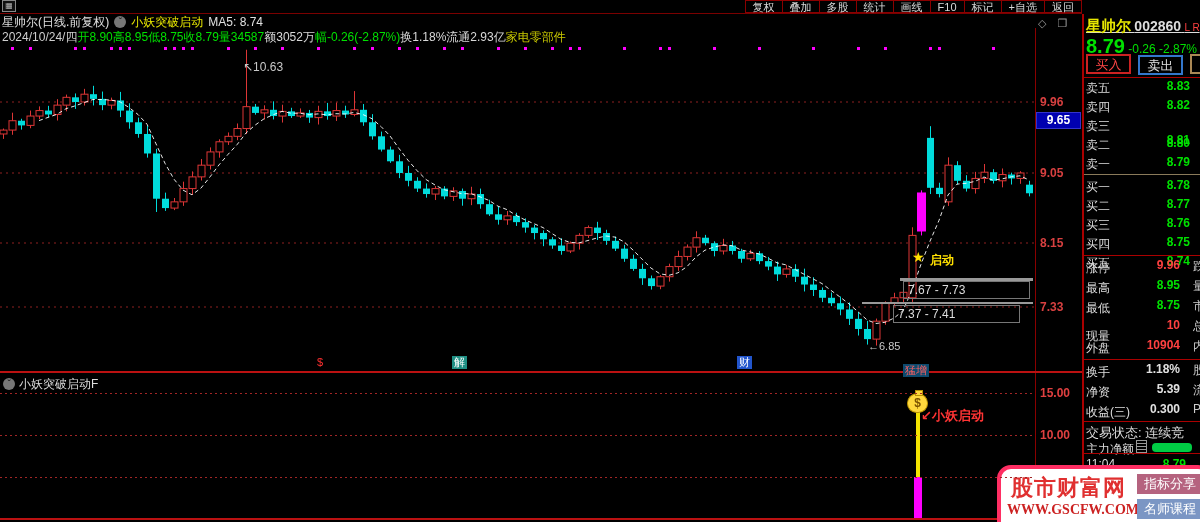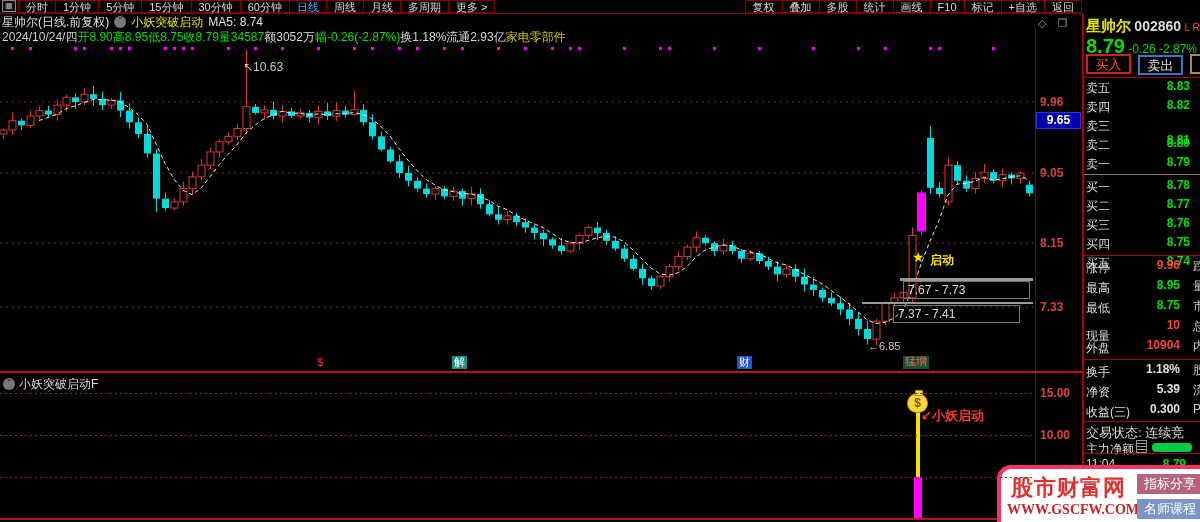--- a/index.html
+++ b/index.html
@@ -33,21 +33,21 @@
   
   #sub-label{left:3px;top:377px;height:14px;display:flex;align-items:center;gap:4px;font-size:12px;color:#ddd;}
   #sig-line{left:916px;top:410px;width:4px;height:68px;background:#f5e400;}
   #sig-bar{left:914px;top:477px;width:8px;height:41px;background:#ff00ff;}
   #moneybag{left:907px;top:393px;width:21px;height:20px;background:#ffd83d;border:1px solid #b89000;
     border-radius:50% 50% 46% 46%;color:#7a5200;font-weight:bold;font-size:12px;text-align:center;line-height:19px;}
   #moneybag:before{content:"";position:absolute;left:7px;top:-4px;width:6px;height:4px;background:#ffd83d;border:1px solid #b89000;}
   #sig-text{left:921px;top:407px;color:#ff3434;font-size:13px;font-weight:bold;}
   
   #rpanel{left:1084px;top:14px;width:116px;height:508px;font-size:12px;color:#ddd;}
-  #rp-name{position:absolute;left:2px;top:3px;white-space:nowrap;}
+  #rp-name{position:absolute;left:2px;top:3px;white-space:nowrap;text-decoration:underline;}
   #rp-price-row{position:absolute;left:2px;top:21px;white-space:nowrap;}
   .btn{position:absolute;width:45px;height:20px;font-size:13px;text-align:center;line-height:18px;background:#000;}
   #btn-buy{left:2px;top:40px;border:2px solid #cc2222;color:#ff4545;}
   #btn-sell{left:54px;top:41px;border:2px solid #3377cc;color:#e0e0e0;}
   #btn-cut{left:106px;top:40px;width:30px;border:2px solid #aa8855;color:#ddd;}
   .rp-hline{position:absolute;left:0;width:116px;height:1px;background:#aa0000;}
   .ob-row{position:absolute;left:2px;width:114px;height:19px;line-height:19px;white-space:nowrap;}
   .ob-val{position:absolute;right:10px;font-weight:bold;color:#00e000;}
   .st-row{position:absolute;left:2px;width:114px;height:20px;line-height:20px;white-space:nowrap;}
   .st-val{position:absolute;right:20px;font-weight:bold;}
@@ -65,33 +65,20 @@
   #wm-b1{top:5px;background:#b5637f;}
   #wm-b2{top:30px;background:#7b96c4;}
 </style>
 </head>
 <body>
 
 <div id="stage">
 
   <div id="menubar" class="abs">
     <div id="win-icon">▦</div>
-    <div id="menu-left" style="display:flex;">
-        <div class="mitem">分时</div>
-        <div class="mitem">1分钟</div>
-        <div class="mitem">5分钟</div>
-        <div class="mitem">15分钟</div>
-        <div class="mitem">30分钟</div>
-        <div class="mitem">60分钟</div>
-        <div class="mitem active">日线</div>
-        <div class="mitem">周线</div>
-        <div class="mitem">月线</div>
-        <div class="mitem">多周期</div>
-        <div class="mitem">更多 &gt;</div>
-      </div>
     <div id="menu-right">
         <div class="mitem">复权</div>
         <div class="mitem">叠加</div>
         <div class="mitem">多股</div>
         <div class="mitem">统计</div>
         <div class="mitem">画线</div>
         <div class="mitem">F10</div>
         <div class="mitem">标记</div>
         <div class="mitem">+自选</div>
         <div class="mitem">返回</div>
@@ -506,19 +493,19 @@
     <div style="position: absolute; left: 868px; top: 340px; color: rgb(200, 200, 200); font-size: 11px;">←6.85</div>
     <div style="position: absolute; left: 900px; top: 278px; width: 133px; height: 3px; background: rgb(153, 153, 153);"></div>
     <div style="position: absolute; left: 903px; top: 281px; width: 127px; border: 1px solid rgb(119, 119, 119); color: rgb(221, 221, 221); font-size: 12px; padding: 1px 4px;">7.67 - 7.73</div>
     <div style="position: absolute; left: 862px; top: 302px; width: 171px; height: 2px; background: rgb(153, 153, 153);"></div>
     <div style="position: absolute; left: 893px; top: 305px; width: 127px; border: 1px solid rgb(119, 119, 119); color: rgb(221, 221, 221); font-size: 12px; padding: 1px 4px;">7.37 - 7.41</div>
     <div style="position: absolute; left: 912px; top: 249px; color: rgb(255, 224, 0); font-size: 14px;">★</div>
     <div style="position: absolute; left: 930px; top: 252px; color: rgb(255, 224, 0); font-size: 12px; font-weight: bold;">启动</div>
     <div style="position: absolute; left: 315px; top: 356px; font-size: 11px; line-height: 13px; color: rgb(255, 48, 48); padding: 0px 2px;">$</div>
     <div style="position: absolute; left: 452px; top: 356px; font-size: 11px; line-height: 13px; color: rgb(255, 255, 255); padding: 0px 2px; background: rgb(31, 143, 132);">解</div>
     <div style="position: absolute; left: 737px; top: 356px; font-size: 11px; line-height: 13px; color: rgb(255, 255, 255); padding: 0px 2px; background: rgb(34, 85, 204);">财</div>
-    <div style="position: absolute; left: 903px; top: 356px; font-size: 11px; line-height: 13px; color: rgb(255, 96, 96); padding: 0px 2px; background: #14532d; font-family: Liberation Mono, monospace;">猛增</div>
+    <div style="position: absolute; left: 903px; top: 364px; font-size: 11px; line-height: 13px; color: rgb(255, 96, 96); padding: 0px 2px; background: #0c4a6e;">猛增</div>
     <div class="grid-dot" style="position: absolute; left: 0px; top: 393px; width: 1035px; height: 1px;"></div>
     <div class="grid-dot" style="position: absolute; left: 0px; top: 435px; width: 1035px; height: 1px;"></div>
     <div class="grid-dot" style="position: absolute; left: 0px; top: 477px; width: 1035px; height: 1px;"></div>
     <div style="position: absolute; left: 1040px; top: 386px; font-size: 12px; font-weight: bold; color: rgb(224, 64, 64);">15.00</div>
     <div style="position: absolute; left: 1040px; top: 428px; font-size: 12px; font-weight: bold; color: rgb(224, 64, 64);">10.00</div>
   </div>
 
 </body></html>

